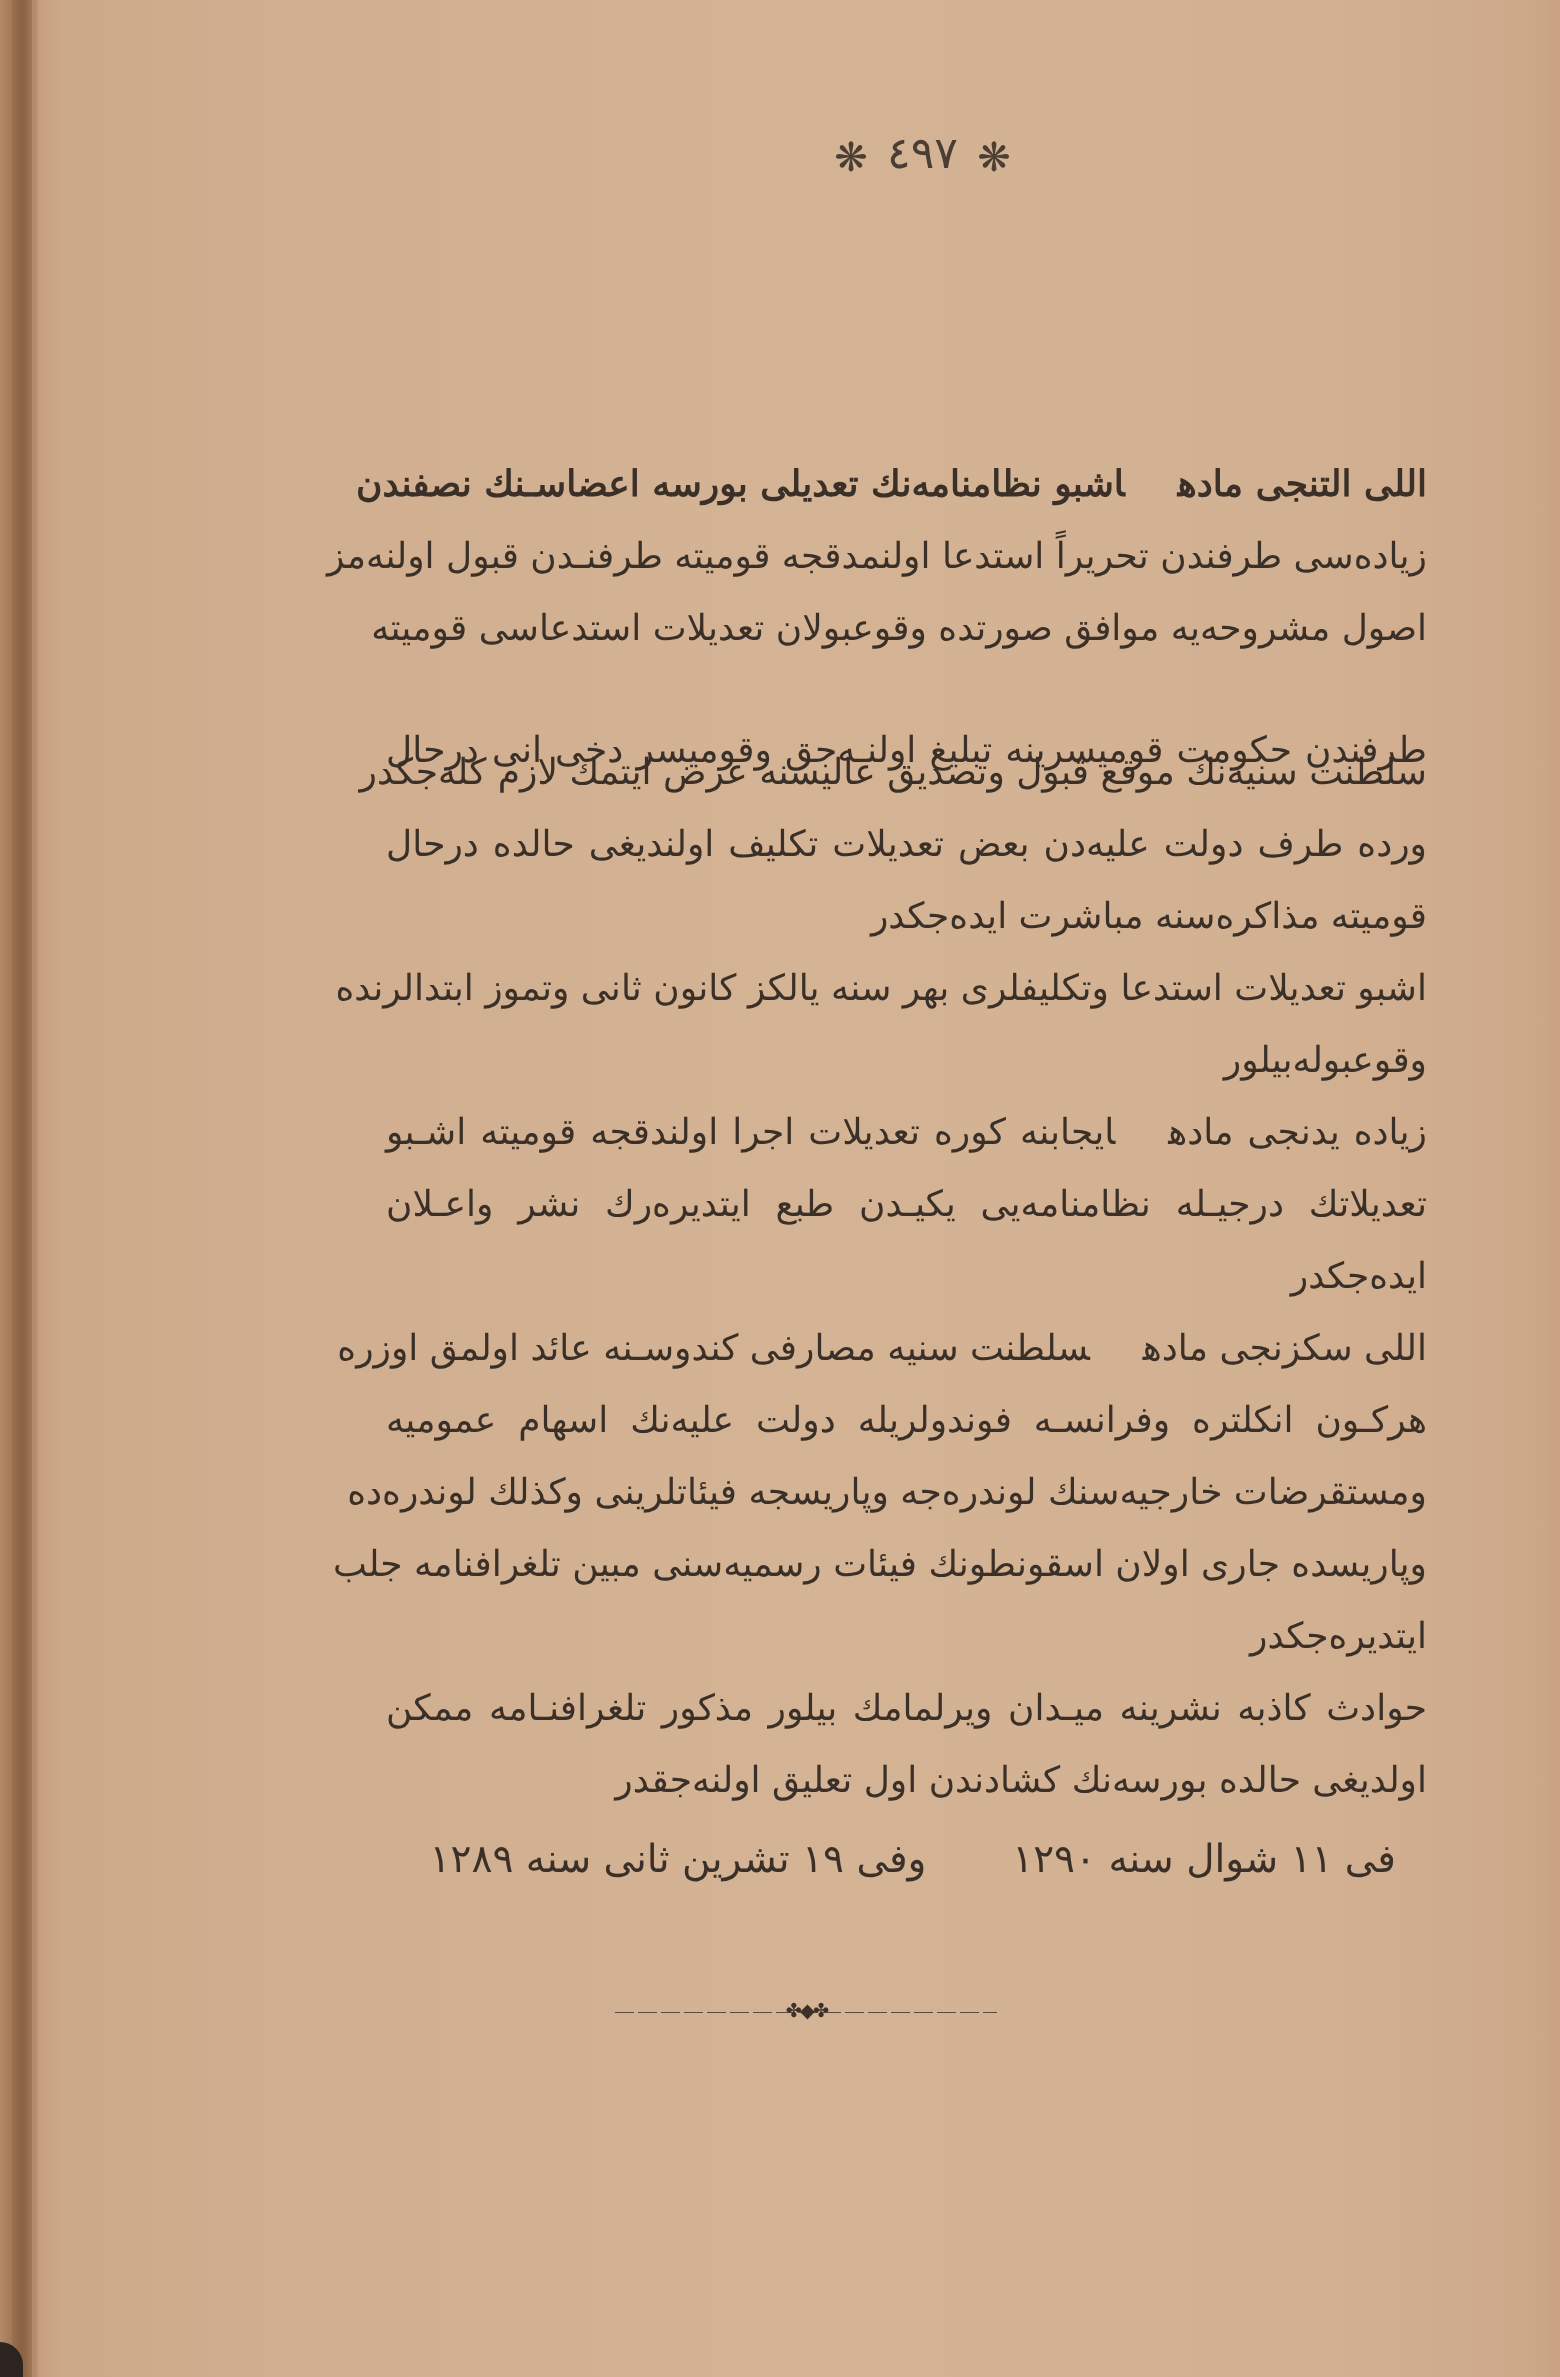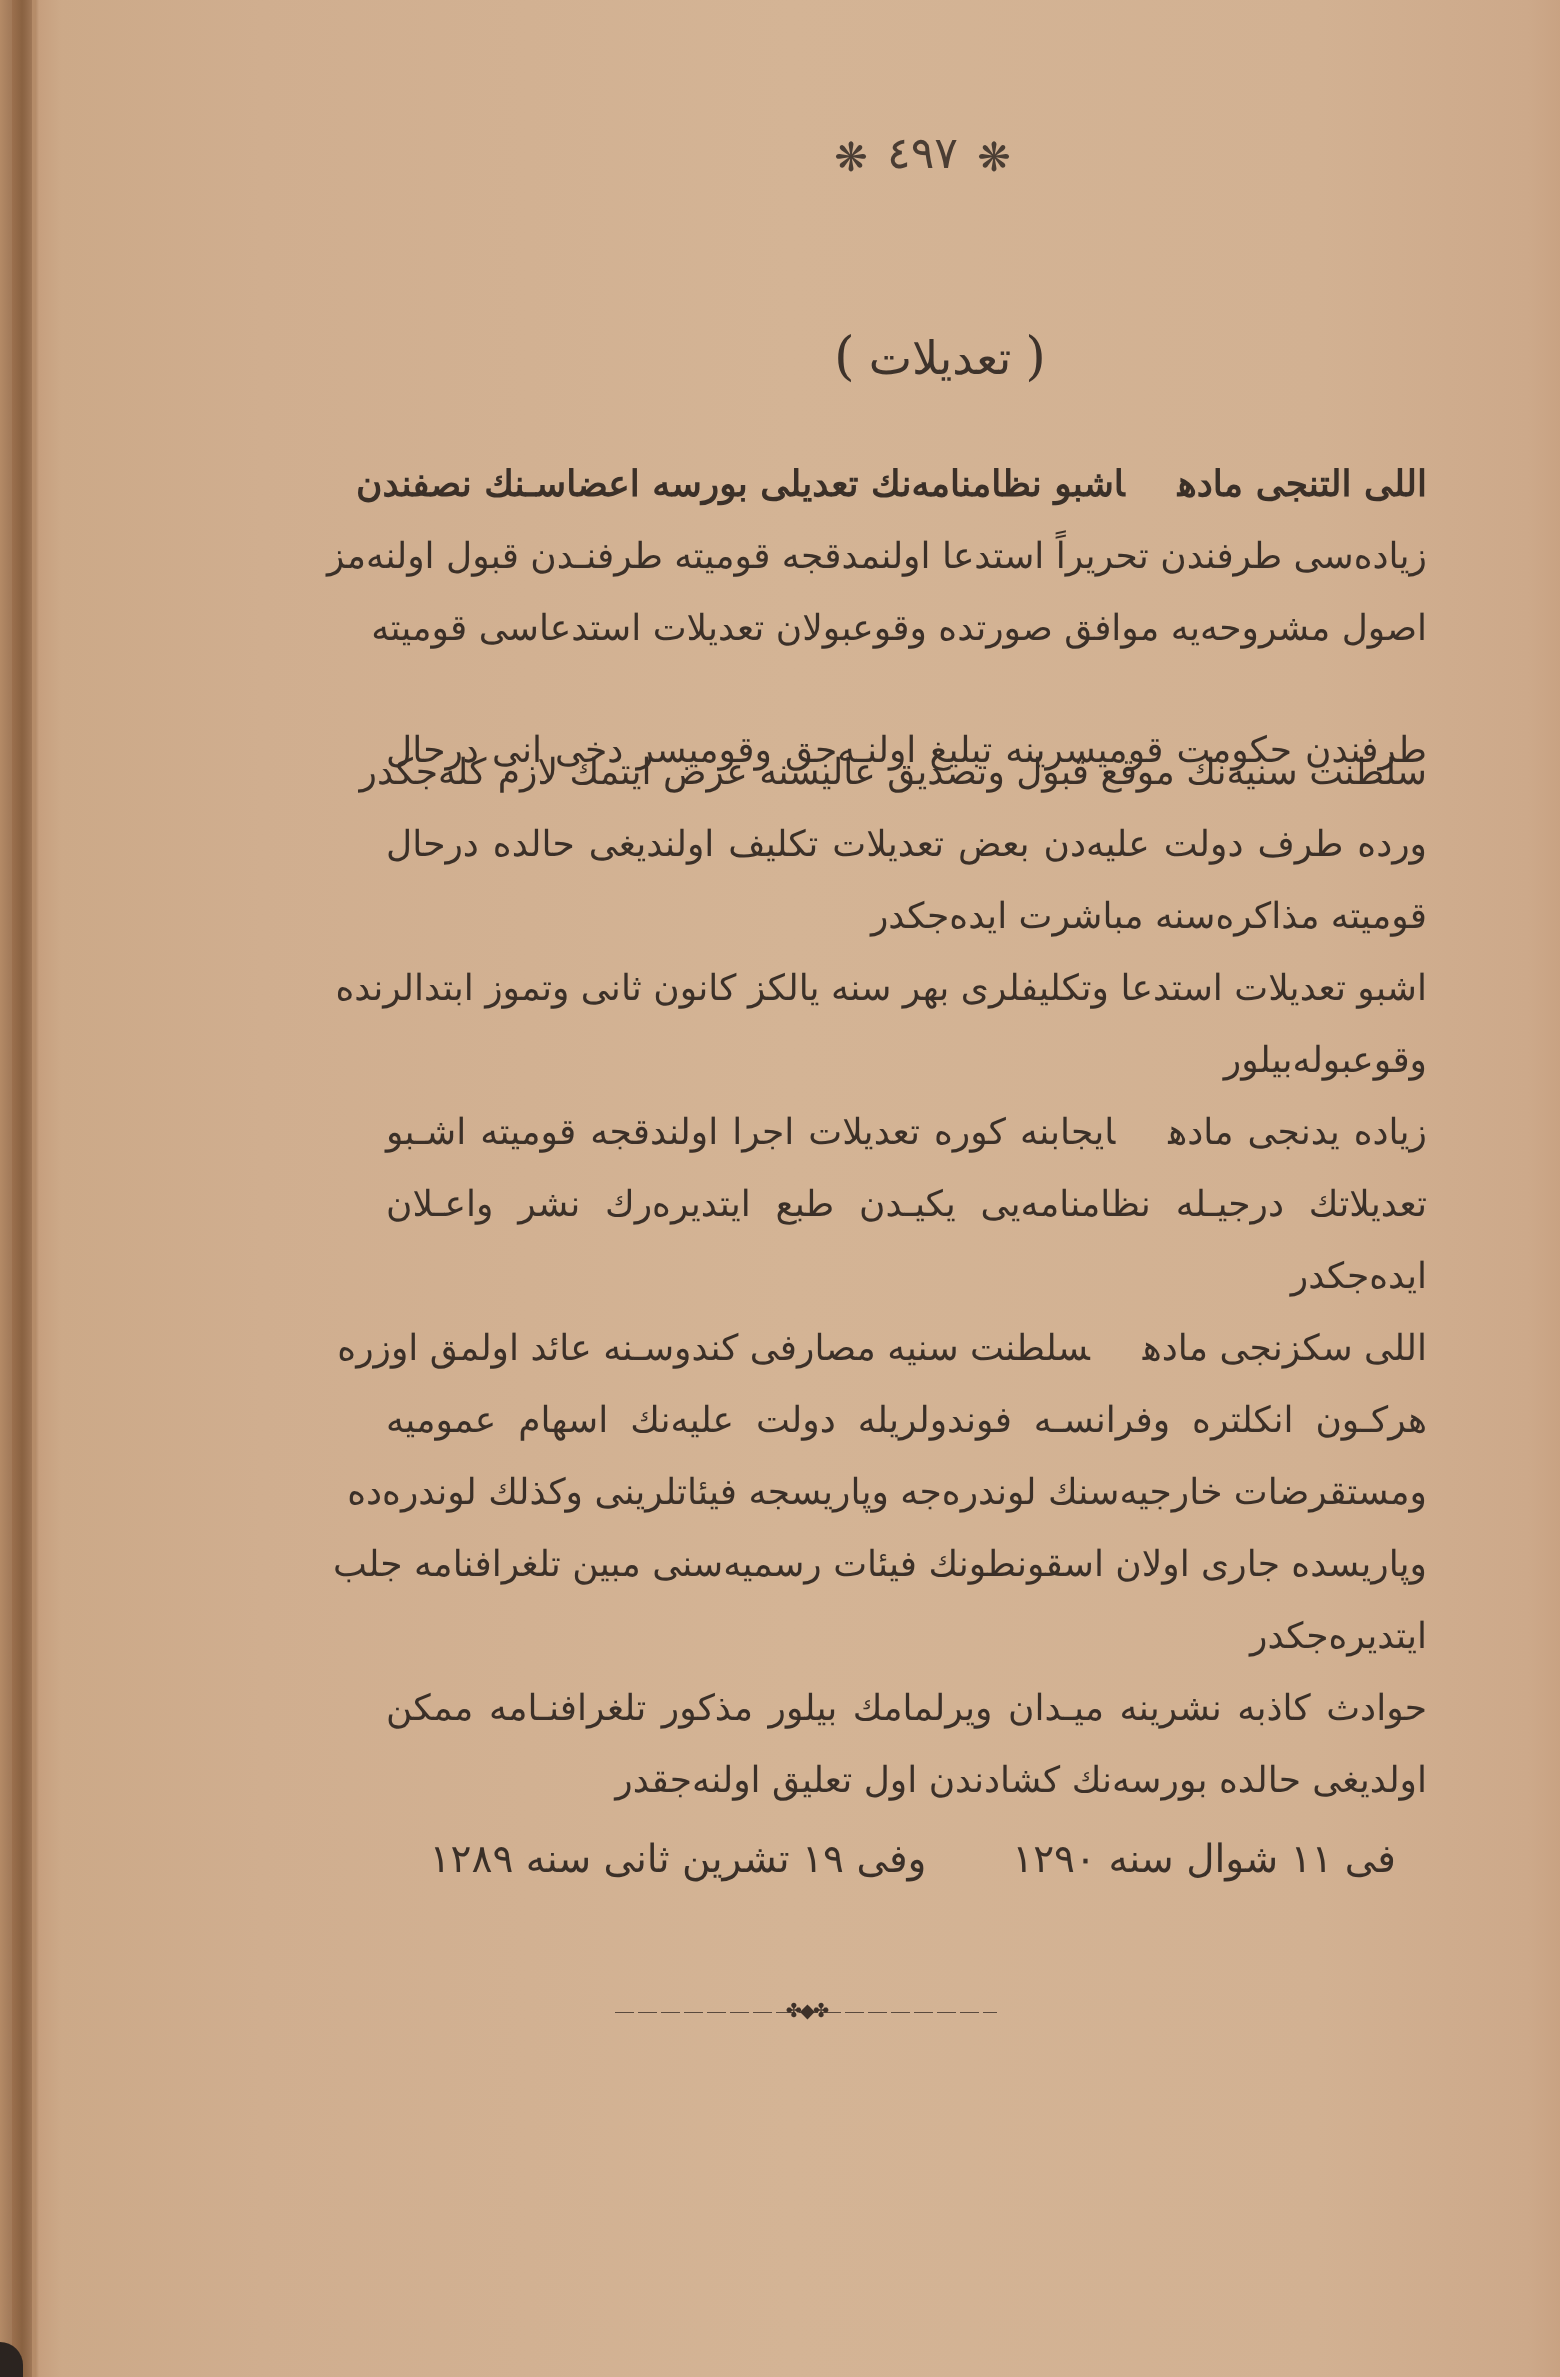--- a/index.html
+++ b/index.html
@@ -151,23 +151,20 @@
   <div class="spine-edge"></div>
   <div class="corner-bottom"></div>
 
   <div class="page-number">
     <span class="orn">❋</span>
     <span>٤٩٧</span>
     <span class="orn">❋</span>
   </div>
 
 
-  <div class="section-title">
-    <span class="paren">(</span><span>تعدیلات</span><span class="paren">)</span>
-  </div>
 
   <div id="body-lines">
       <div class="line" style="top: 457px; font-weight: bold;"><span class="article-label">اللی التنجی ماده</span><span>اشبو نظامنامه‌نك تعدیلی بورسه اعضاسـنك نصفندن</span></div>
       <div class="line" style="top: 529px;"><span>زیاده‌سی طرفندن تحریراً استدعا اولنمدقجه قومیته طرفنـدن قبول اولنه‌مز</span></div>
       <div class="line" style="top: 601px;"><span>اصول مشروحه‌یه موافق صورتده وقوعبولان تعدیلات استدعاسی قومیته</span></div>
       <div class="line" style="top: 690px; margin-top: 33px;"><span>طرفندن حکومت قومیسرینه تبلیغ اولنـه‌جق وقومیسر دخی انی درحال</span></div>
       <div class="line" style="top: 745px;"><span>سلطنت سنیه‌نك موقع قبول وتصدیق عالیسنه عرض ایتمك لازم كله‌جكدر</span></div>
       <div class="line" style="top: 817px;"><span>ورده طرف دولت علیه‌دن بعض تعدیلات تکلیف اولندیغی حالده درحال</span></div>
       <div class="line short" style="top: 889px;"><span>قومیته مذاکره‌سنه مباشرت ایده‌جكدر</span></div>
       <div class="line" style="top: 961px;"><span>اشبو تعدیلات استدعا وتکلیفلری بهر سنه یالکز کانون ثانی وتموز ابتدالرنده</span></div>

